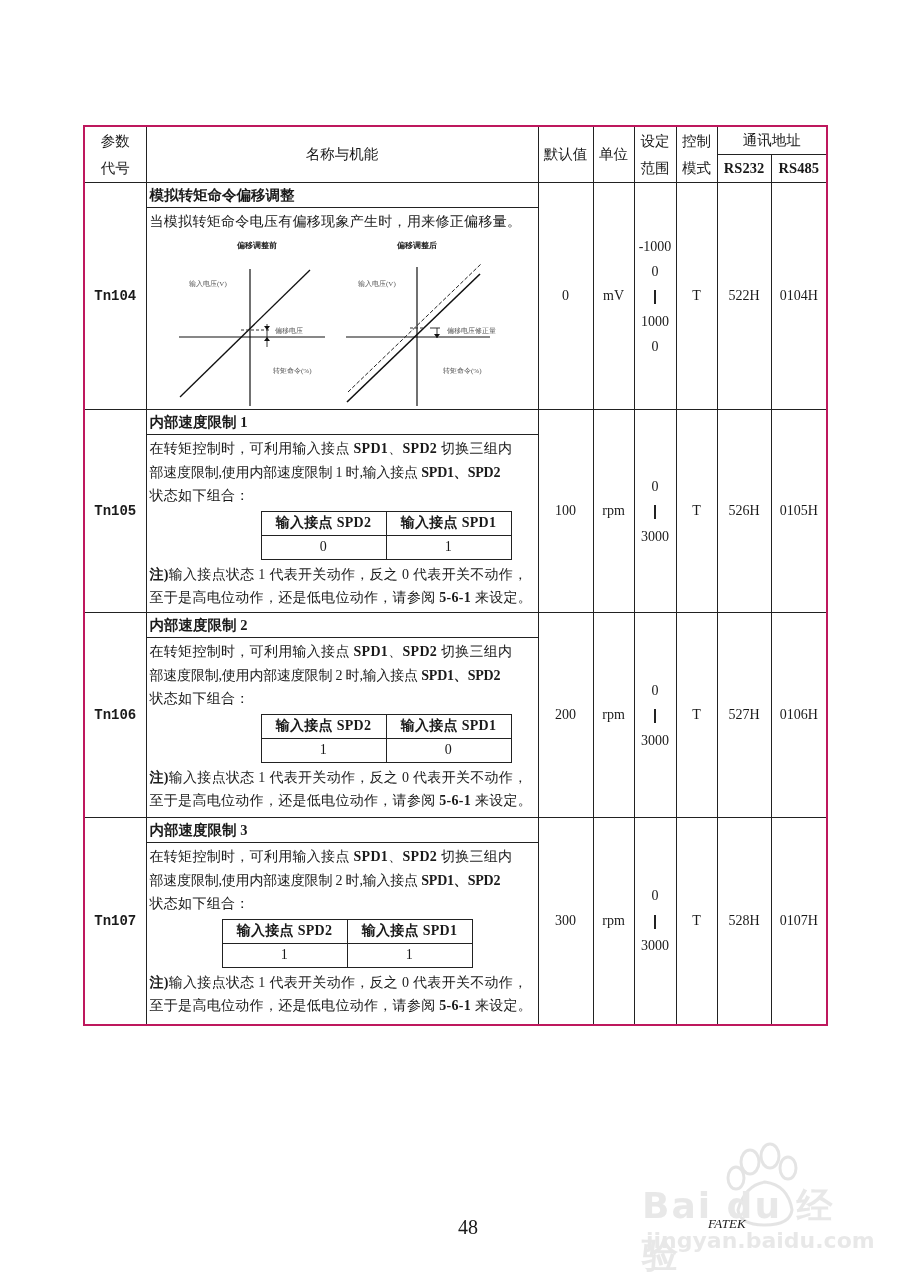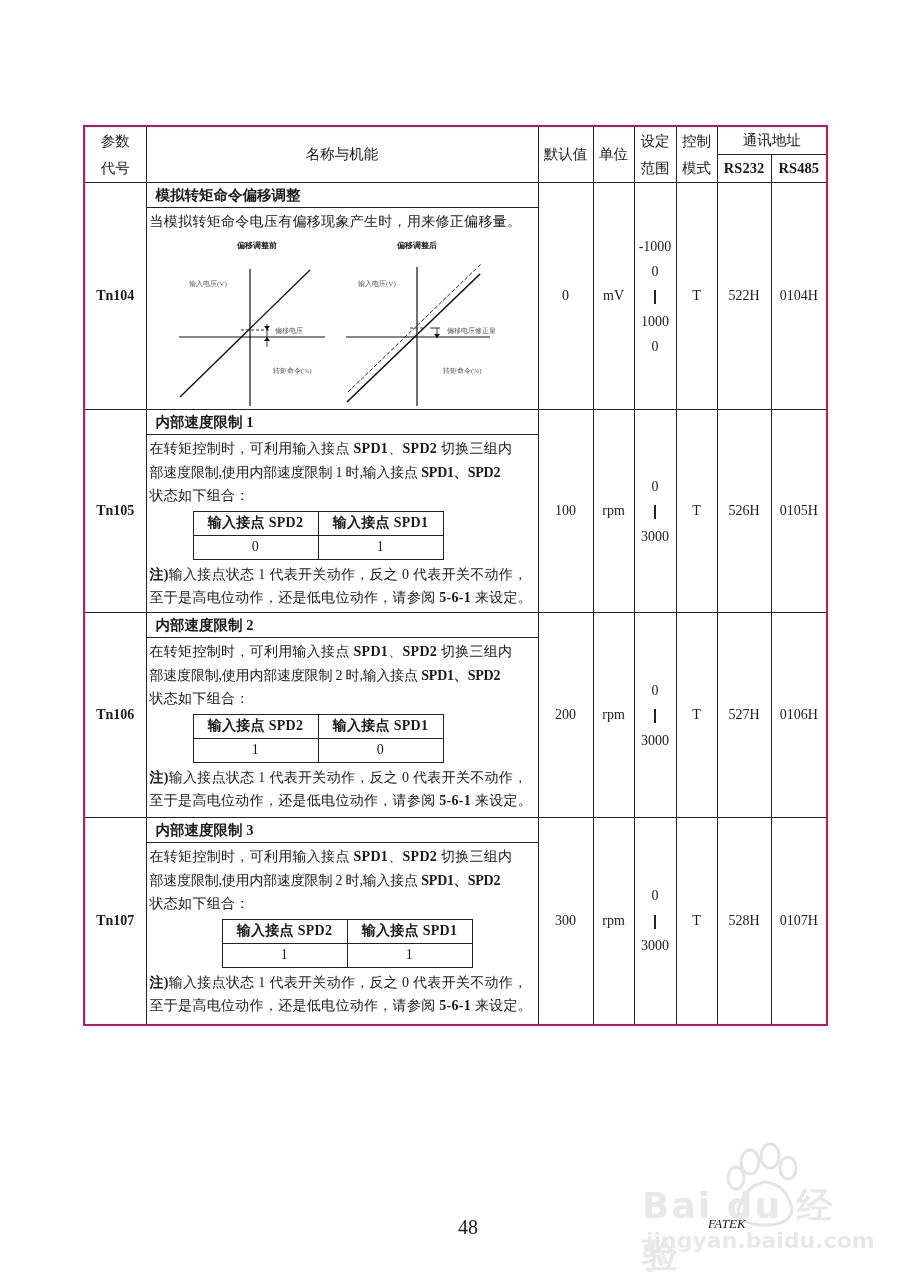--- a/index.html
+++ b/index.html
@@ -4,29 +4,29 @@
 <style>
   html, body { margin: 0; padding: 0; background: #ffffff; }
   body { width: 905px; height: 1280px; position: relative; overflow: hidden;
          font-family: "Liberation Serif", "DejaVu Serif", serif; color: #1a1a1a; }
   .page-table { position: absolute; left: 83px; top: 125px; border-collapse: collapse;
                 border: 2px solid #be185d; table-layout: fixed; }
   .page-table td, .page-table th { border: 1px solid #222; padding: 0; font-weight: normal;
                 font-size: 14px; text-align: center; vertical-align: middle; }
   .page-table th { font-size: 14.5px; line-height: 27px; }
   .hdr-bold { font-weight: bold !important; }
-  .code-cell { font-weight: bold !important; font-size: 14px; }
+  .code-cell { font-weight: bold !important; font-size: 14px; font-family: Liberation Mono, monospace; }
   .desc-cell { text-align: left !important; vertical-align: top !important; padding: 0 !important; }
-  .desc-title { font-weight: bold; font-size: 14.5px; line-height: 24px; padding: 0 9px;
+  .desc-title { font-weight: bold; font-size: 14.5px; line-height: 24px; padding: 0 3px;
                 border-bottom: 1px solid #222; height: 24px; }
   .desc-body { padding: 2px 3px 0 3px; font-size: 14px; line-height: 23.5px; letter-spacing: 0.3px; font-family: Liberation Serif, serif; }
   .desc-body b { font-weight: bold; }
   .range-cell { line-height: 25px; font-size: 13.5px; }
   .range-sep { display: inline-block; width: 2px; height: 14px; background: #222; vertical-align: middle; }
-  .mini-table { border-collapse: collapse; margin: 3px 0 3px 43px; }
+  .mini-table { border-collapse: collapse; margin: 3px 0 3px 111px; }
   .mini-table td { border: 1px solid #222; width: 124px; height: 23px; font-size: 14px; text-align: center; line-height: 22px; }
   .mini-table .mh { font-weight: bold; }
   .graphs { position: relative; height: 175px; }
   .graph-svg { position: absolute; top: 0; }
   .footer-page { position: absolute; left: 458px; top: 1216px; font-size: 20px; }
   .footer-brand { position: absolute; left: 708px; top: 1216px; font-size: 13px; font-style: italic; }
   .watermark { position: absolute; left: 640px; top: 1140px; width: 230px; height: 120px; opacity: 0.22; }
   .wm-text { position: absolute; font-family: "DejaVu Sans", sans-serif; color: #999; font-weight: bold; }
 </style>
 </head>

